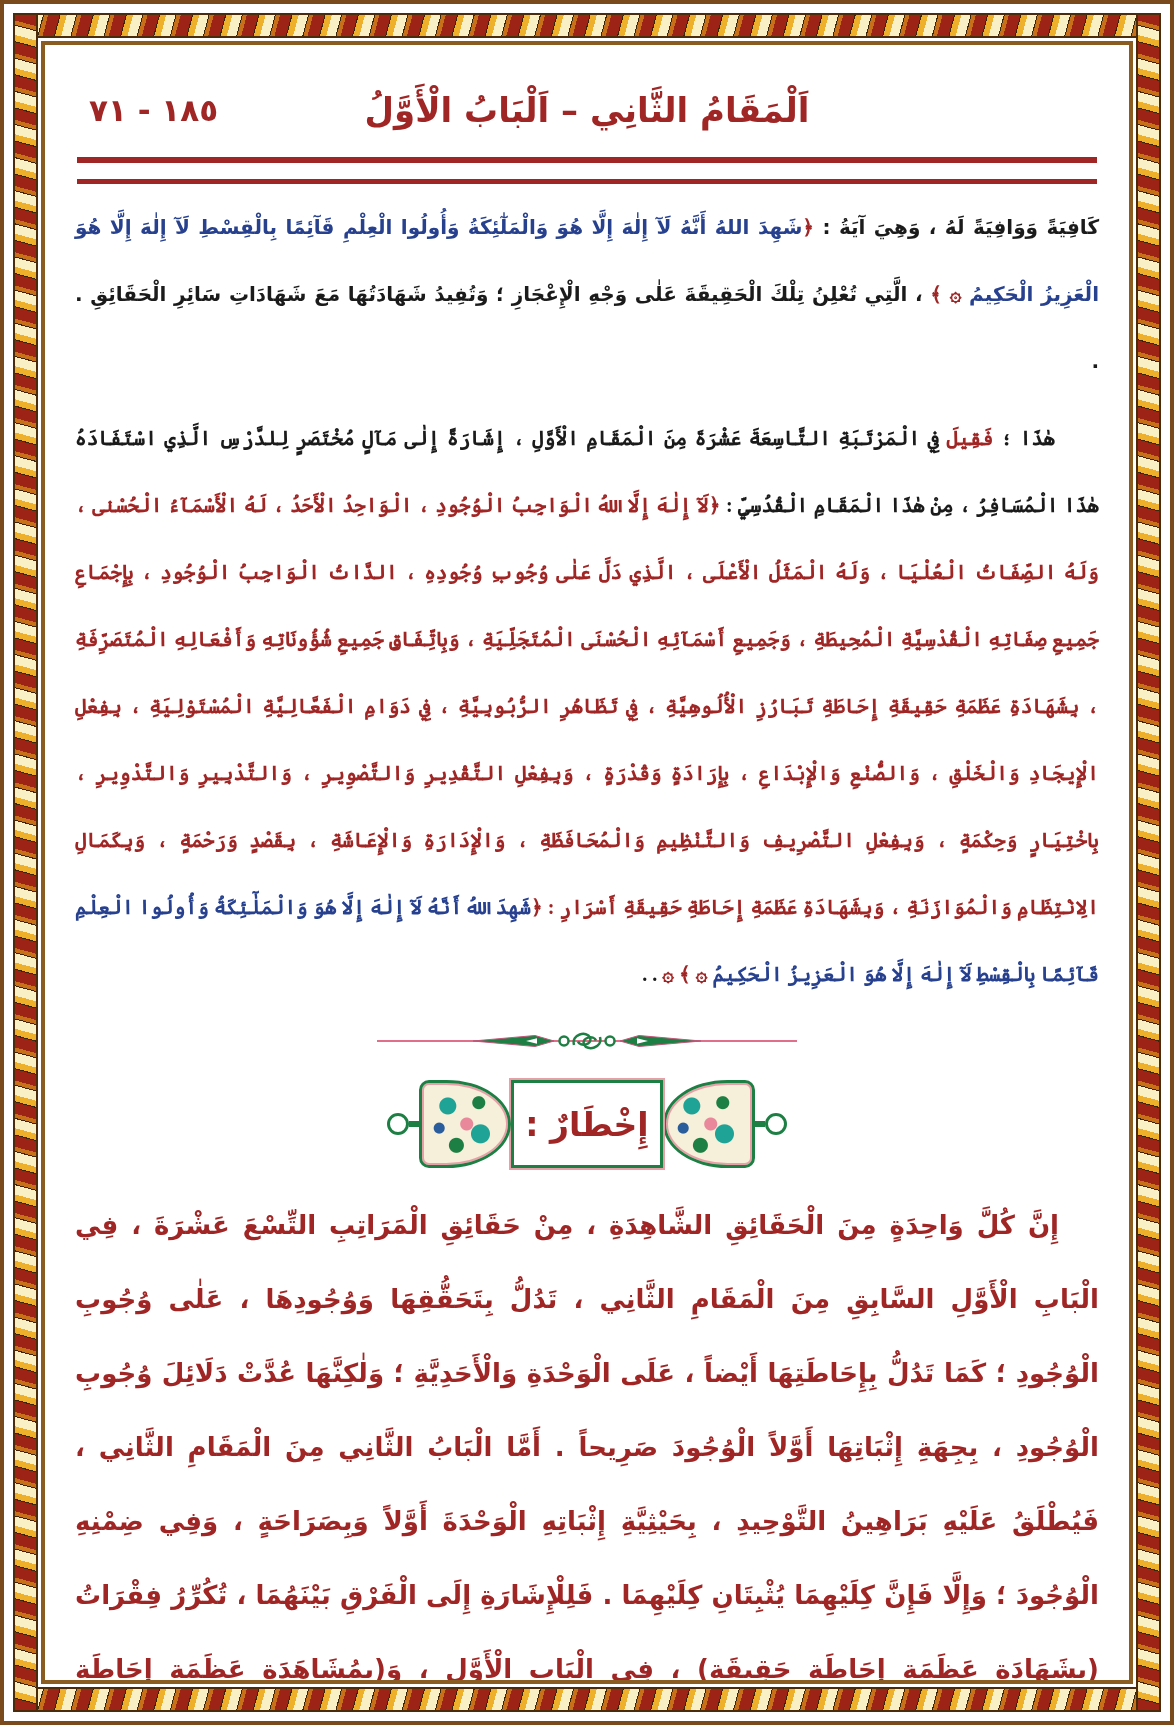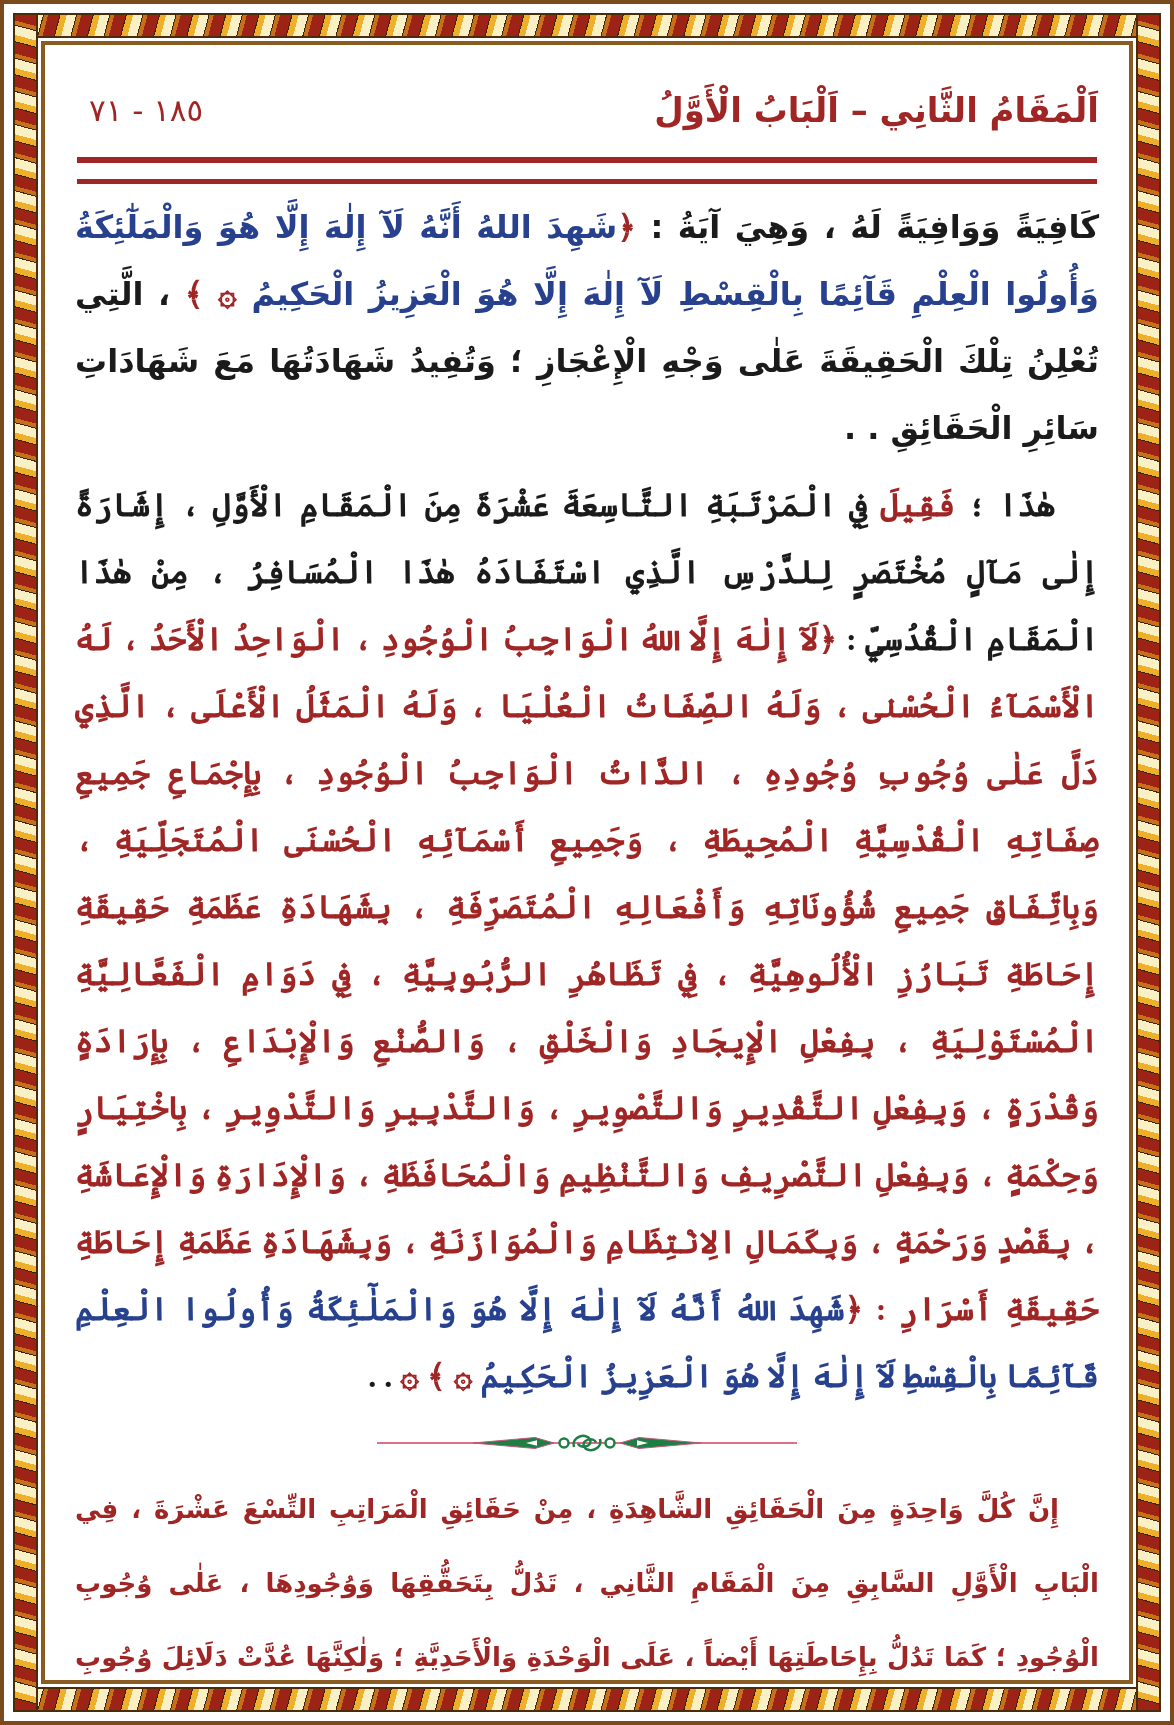--- a/index.html
+++ b/index.html
@@ -30,35 +30,35 @@
 
   
   .content{
     position:absolute;inset:41px;
     padding:26px 30px 0 30px;
     direction:rtl;
     overflow:hidden;
   }
   .hdr{position:relative;height:66px;margin-top:6px;}
   .hdr-title{
-    margin:0;text-align:right;
+    margin:0;text-align:center;
     color:#a02626;font-size:34px;font-weight:bold;line-height:66px;
   }
   .hdr-pagenum{
     position:absolute;left:14px;top:0;
     direction:ltr;
-    color:#a02626;font-size:31px;font-weight:normal;line-height:66px;
+    color:#a02626;font-size:31px;font-weight:bold;line-height:66px;
   }
   .double-rule{
     height:16px;margin:14px 2px 6px 2px;
     border-top:6px solid #a02626;border-bottom:5px solid #a02626;
   }
   .body-par{
     margin:10px 0 0 0;
-    font-size:32px;font-weight:bold;line-height:67px;
+    font-size:20px;font-weight:bold;line-height:67px;
     text-align:justify;
   }
   .body-par.indent{text-indent:44px;font-family:Liberation Serif, serif;}
   .seg-black{color:#1b1b1b;}
   .seg-red{color:#a02626;}
   .seg-quran{color:#27418f;}
   .seg-orn{color:#a02626;}
 
   
   .divider{display:flex;justify-content:center;margin:20px 0 4px 0;}
@@ -130,17 +130,30 @@
         <polygon points="96,13 158,7.5 177,13 158,18.5" fill="#1e7f44" stroke="#c2577a" stroke-width="1"></polygon>
         <polygon points="149,13 160,10.2 160,15.8" fill="#ffffff"></polygon>
         <circle cx="187" cy="13" r="4.5" fill="#ffffff" stroke="#1e7f44" stroke-width="2.5"></circle>
         <path d="M197,17 C194,6 210,2.5 213,9.5 C216,16.5 203,19.5 201,13.5 M223,9 C226,20 210,23.5 207,16.5 C204,9.5 217,6.5 219,12.5" stroke="#1e7f44" stroke-width="2.5" fill="none"></path>
         <circle cx="233" cy="13" r="4.5" fill="#ffffff" stroke="#1e7f44" stroke-width="2.5"></circle>
         <polygon points="324,13 262,7.5 243,13 262,18.5" fill="#1e7f44" stroke="#c2577a" stroke-width="1"></polygon>
         <polygon points="271,13 260,10.2 260,15.8" fill="#ffffff"></polygon>
       </svg>
     </div>
 
+    <div class="cartouche-row">
+      <div class="cartouche">
+        <div class="finial"></div>
+        <div class="stem"></div>
+        <div class="wing wing-left"></div>
+        <div class="label-box">
+          <span class="label-text">إِخْطَارٌ :</span>
+        </div>
+        <div class="wing wing-right"></div>
+        <div class="stem"></div>
+        <div class="finial"></div>
+      </div>
+    </div>
 
     <p class="notice-par"><span class="seg-red">إِنَّ كُلَّ وَاحِدَةٍ مِنَ الْحَقَائِقِ الشَّاهِدَةِ ، مِنْ حَقَائِقِ الْمَرَاتِبِ التِّسْعَ عَشْرَةَ ، فِي الْبَابِ الْأَوَّلِ السَّابِقِ مِنَ الْمَقَامِ الثَّانِي ، تَدُلُّ بِتَحَقُّقِهَا وَوُجُودِهَا ، عَلٰى وُجُوبِ الْوُجُودِ ؛ كَمَا تَدُلُّ بِإِحَاطَتِهَا أَيْضاً ، عَلَى الْوَحْدَةِ وَالْأَحَدِيَّةِ ؛ وَلٰكِنَّهَا عُدَّتْ دَلَائِلَ وُجُوبِ الْوُجُودِ ، بِجِهَةِ إِثْبَاتِهَا أَوَّلاً الْوُجُودَ صَرِيحاً . أَمَّا الْبَابُ الثَّانِي مِنَ الْمَقَامِ الثَّانِي ، فَيُطْلَقُ عَلَيْهِ بَرَاهِينُ التَّوْحِيدِ ، بِحَيْثِيَّةِ إِثْبَاتِهِ الْوَحْدَةَ أَوَّلاً وَبِصَرَاحَةٍ ، وَفِي ضِمْنِهِ الْوُجُودَ ؛ وَإِلَّا فَإِنَّ كِلَيْهِمَا يُثْبِتَانِ كِلَيْهِمَا . فَلِلْإِشَارَةِ إِلَى الْفَرْقِ بَيْنَهُمَا ، تُكُرِّرُ فِقْرَاتُ (بِشَهَادَةِ عَظَمَةِ إِحَاطَةِ حَقِيقَةِ) ، فِي الْبَابِ الْأَوَّلِ ، وَ(بِمُشَاهَدَةِ عَظَمَةِ إِحَاطَةِ حَقِيقَةِ) ، فِي الْبَابِ الثَّانِي ، إِشَارَةً إِلٰى ظُهُورِ الْوَحْدَةِ كَأَنَّهَا</span></p>
 
   </div>
 </div>
 
 </body></html>

